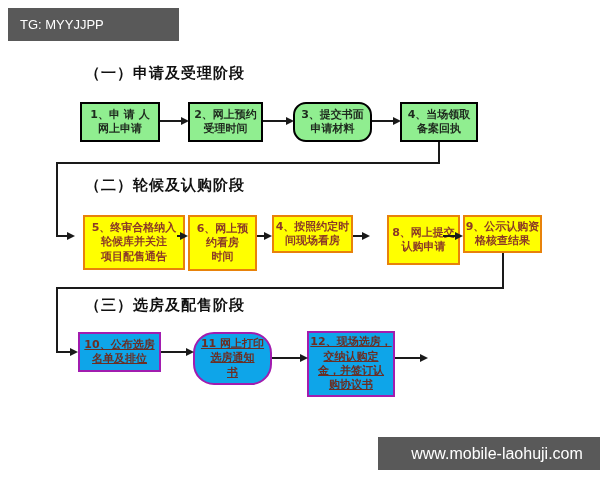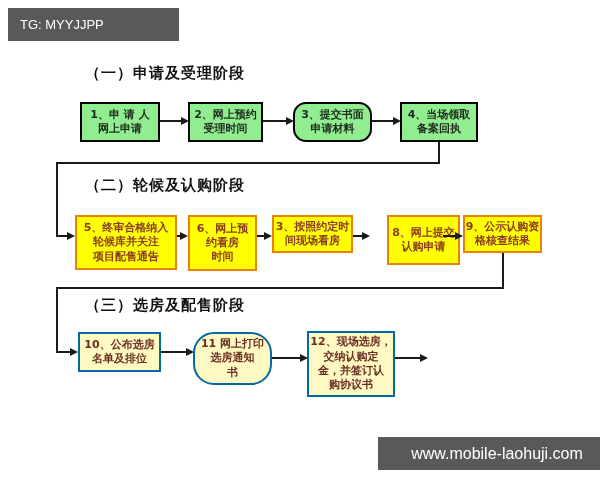--- a/index.html
+++ b/index.html
@@ -12,26 +12,26 @@
   .banner.bottom{left:378px;top:437px;width:238px;height:33px;font-size:16px;justify-content:center;}
   
   .stage-title{position:absolute;left:85px;color:#111;font-family:"Liberation Serif",serif;
                font-weight:bold;font-size:15px;letter-spacing:1px;white-space:nowrap;}
   .t1{top:64px;} .t2{top:176px;} .t3{top:296px;}
   
   .box{position:absolute;box-sizing:border-box;display:flex;align-items:center;justify-content:center;
        text-align:center;white-space:pre-line;font-weight:bold;font-size:11px;line-height:1.3;}
   .green{background:#90EE90;border:2px solid #000000;color:#1e2a1e;}
   .yellow{background:#FFFF00;border:2px solid #E8820A;color:#8B3A26;}
-  .cyan{background:#fef9c3;border:2px solid #0369a1;color:#6B2E23;}
+  .cyan{background:#0ea5e9;border:2px solid #a21caf;color:#6B2E23;text-decoration:underline;}
   .b1{left:80px;top:102px;width:80px;height:40px;}
   .b2{left:188px;top:102px;width:75px;height:40px;}
   .b3{left:293px;top:102px;width:79px;height:40px;border-radius:13px;}
   .b4{left:400px;top:102px;width:78px;height:40px;}
-  .b5{left:75px;top:215px;width:102px;height:55px;}
+  .b5{left:83px;top:215px;width:102px;height:55px;}
   .b6{left:188px;top:215px;width:69px;height:56px;}
   .b7{left:272px;top:215px;width:81px;height:38px;}
   .b8{left:387px;top:215px;width:73px;height:50px;}
   .b9{left:463px;top:215px;width:79px;height:38px;}
   .b10{left:78px;top:332px;width:83px;height:40px;}
   .b11{left:193px;top:332px;width:79px;height:53px;border-radius:21px;}
   .b12{left:307px;top:331px;width:88px;height:66px;}
   .b13{left:427px;top:337px;width:71px;height:41px;}
   
   .line{position:absolute;background:#1a1a1a;}
@@ -58,21 +58,21 @@
 申请材料</div>
   <div class="box green b4">4、当场领取
 备案回执</div>
 
   <div class="box yellow b5">5、终审合格纳入
 轮候库并关注
 项目配售通告</div>
   <div class="box yellow b6">6、网上预
 约看房
 时间</div>
-  <div class="box yellow b7">3、按照约定时
+  <div class="box yellow b7">4、按照约定时
 间现场看房</div>
   <div class="box yellow b8">8、网上提交
 认购申请</div>
   <div class="box yellow b9">9、公示认购资
 格核查结果</div>
 
   <div class="box cyan b10">10、公布选房
 名单及排位</div>
   <div class="box cyan b11">11 网上打印
 选房通知

